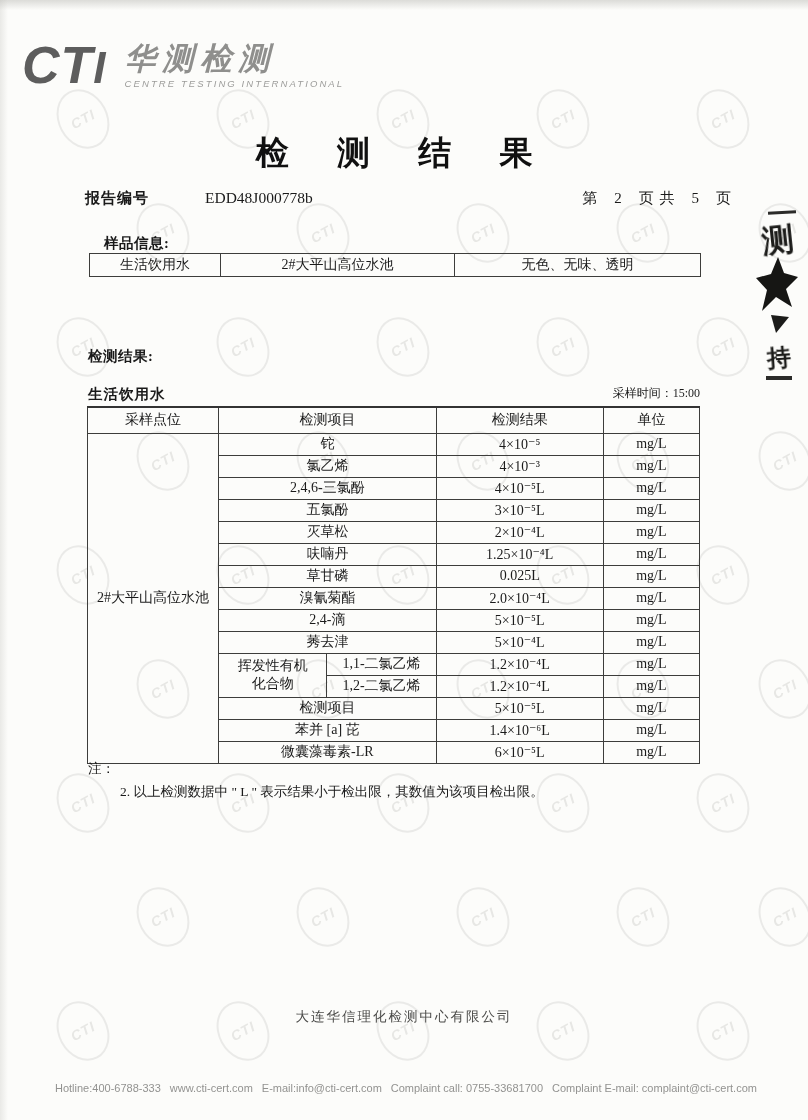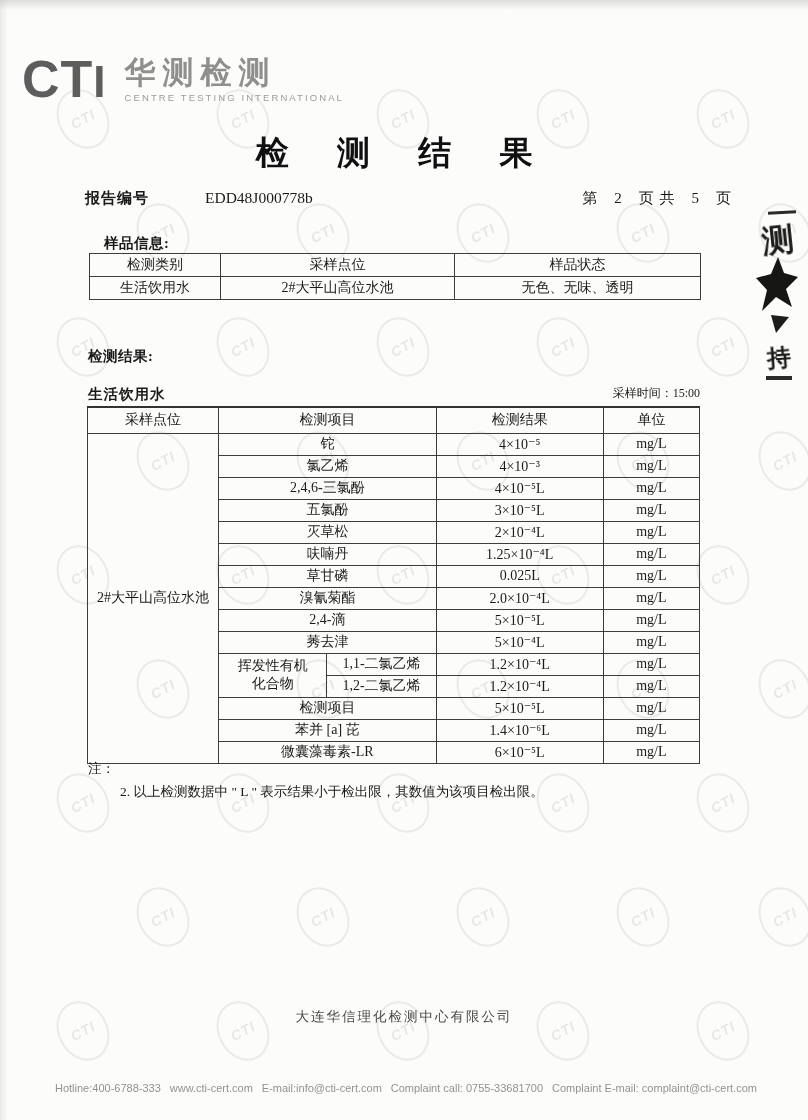--- a/index.html
+++ b/index.html
@@ -15,21 +15,21 @@
     background:linear-gradient(90deg,rgba(190,190,185,.30),rgba(252,252,250,0));pointer-events:none;}
 
   
   #wm-layer{position:absolute;inset:0;pointer-events:none;}
   .wm{position:absolute;width:46px;height:58px;border:2px solid rgba(130,130,125,.14);
     border-radius:50%;display:flex;align-items:center;justify-content:center;
     color:rgba(130,130,125,.17);font:italic bold 14px "Liberation Sans","DejaVu Sans",sans-serif;
     transform:rotate(-28deg);letter-spacing:1px;}
 
   
-  .logo{position:absolute;left:22px;top:44px;display:flex;}
+  .logo{position:absolute;left:22px;top:30px;display:flex;font-style:italic;}
   .logo-cti{font-family:"Liberation Sans","DejaVu Sans",sans-serif;font-weight:800;
     font-size:52px;line-height:1;color:#5d5d5d;letter-spacing:1px;display:flex;align-items:flex-end;}
   .logo-i-wrap{position:relative;display:inline-block;}
   .logo-right{margin-left:18px;padding-bottom:2px;}
   .logo-cn{font-size:31px;color:#8f8f8d;letter-spacing:7px;font-weight:600;line-height:1.1;margin-top:12px;}
   .logo-en{font-family:"Liberation Sans","DejaVu Sans",sans-serif;font-size:9.5px;color:#9c9c9a;
     letter-spacing:2.1px;margin-top:2px;}
 
   
   .doc-title{position:absolute;left:88px;width:612px;top:131px;text-align:center;
@@ -152,25 +152,20 @@
 </div>
 
 <div class="sec-label" style="left:104px;top:234px;">样品信息:</div>
 <table class="sample-table">
   <colgroup>
       <col style="width:131px;">
       <col style="width:234px;">
       <col style="width:246px;">
     </colgroup>
   <tbody>
-      <tr>
-    <td>检测类别</td>
-    <td>采样点位</td>
-    <td>样品状态</td>
-  </tr>
   <tr>
     <td>生活饮用水</td>
     <td>2#大平山高位水池</td>
     <td>无色、无味、透明</td>
   </tr>
 </tbody>
   </table>
 
 <div class="sec-label" style="left:88px;top:347px;">检测结果:</div>
 <div class="water-type-line">

